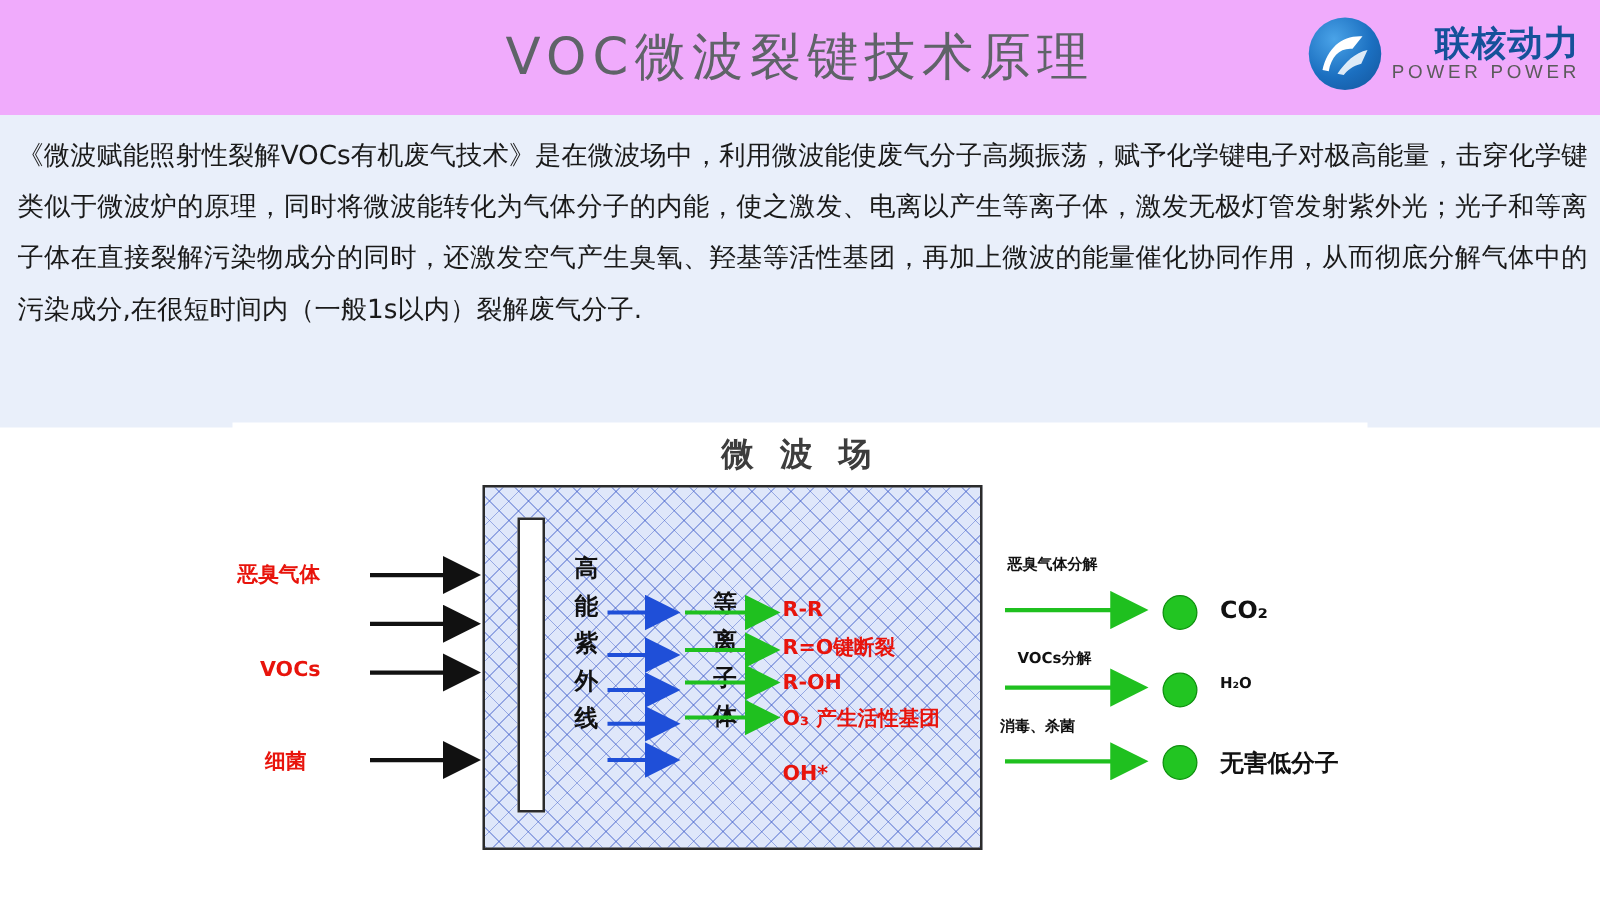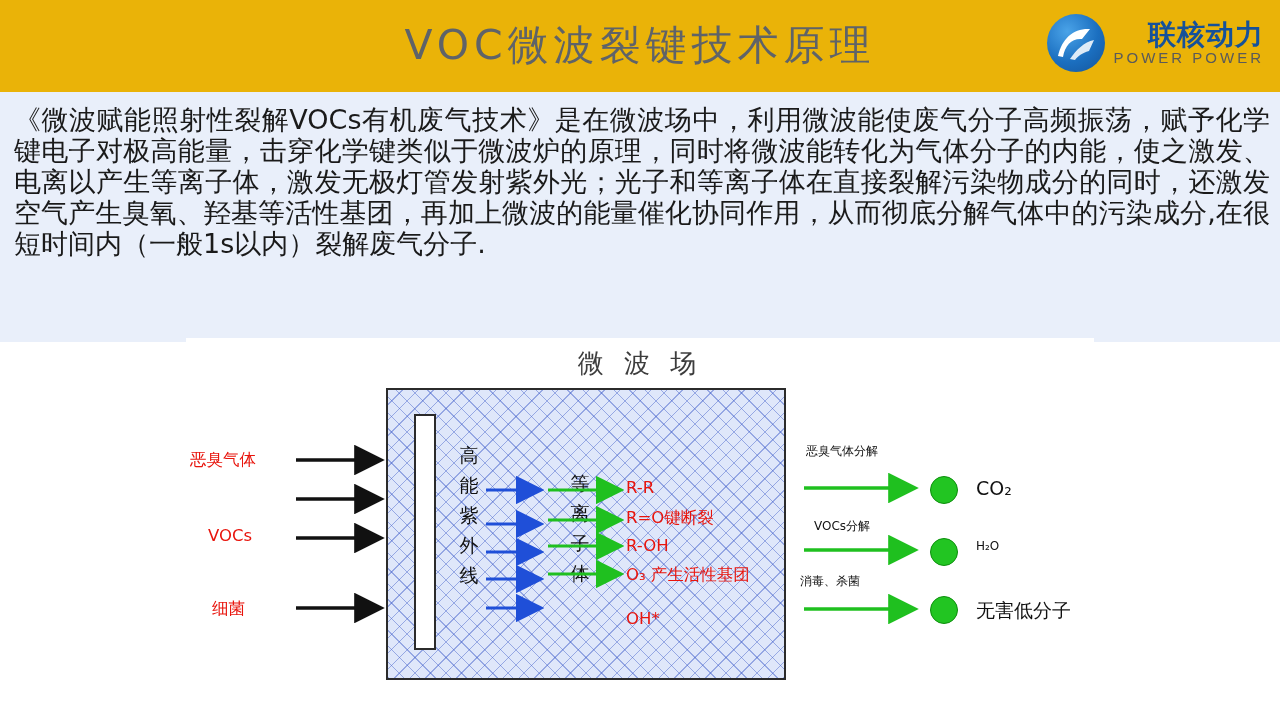--- a/index.html
+++ b/index.html
@@ -14,21 +14,21 @@
     overflow: hidden;
     position: relative;
   }
 
   
   .header {
     position: absolute;
     left: 0; top: 0;
     width: 1280px;
     height: 92px;
-    background: #eab308;
+    background: #f0abfc;
   }
   .page-title {
     position: absolute;
     left: 0; top: 18px;
     width: 1280px;
     text-align: center;
     font-size: 41px;
     color: #5f6368;
     letter-spacing: 5px;
     font-family: "DejaVu Sans", sans-serif;
@@ -79,35 +79,36 @@
     top: 92px;
     width: 1280px;
     height: 250px;
     background: #e9effa;
   }
   .intro-text {
     position: absolute;
     left: 14px;
     top: 12px;
     width: 1256px;
-    font-size: 27px;
-    line-height: 31px;
+    font-size: 21px;
+    line-height: 41px;
     color: #1a1a1a;
     font-family: "DejaVu Sans", sans-serif;
     text-align: justify;
   }
 
   
   .diagram {
     position: absolute;
     left: 186px;
     top: 338px;
     width: 908px;
     height: 306px;
     background: #ffffff;
+    font-weight: bold;
   }
   .diagram-title {
     position: absolute;
     left: 0;
     top: 8px;
     width: 908px;
     text-align: center;
     font-size: 26px;
     color: #3d3d3d;
     letter-spacing: 6px;

